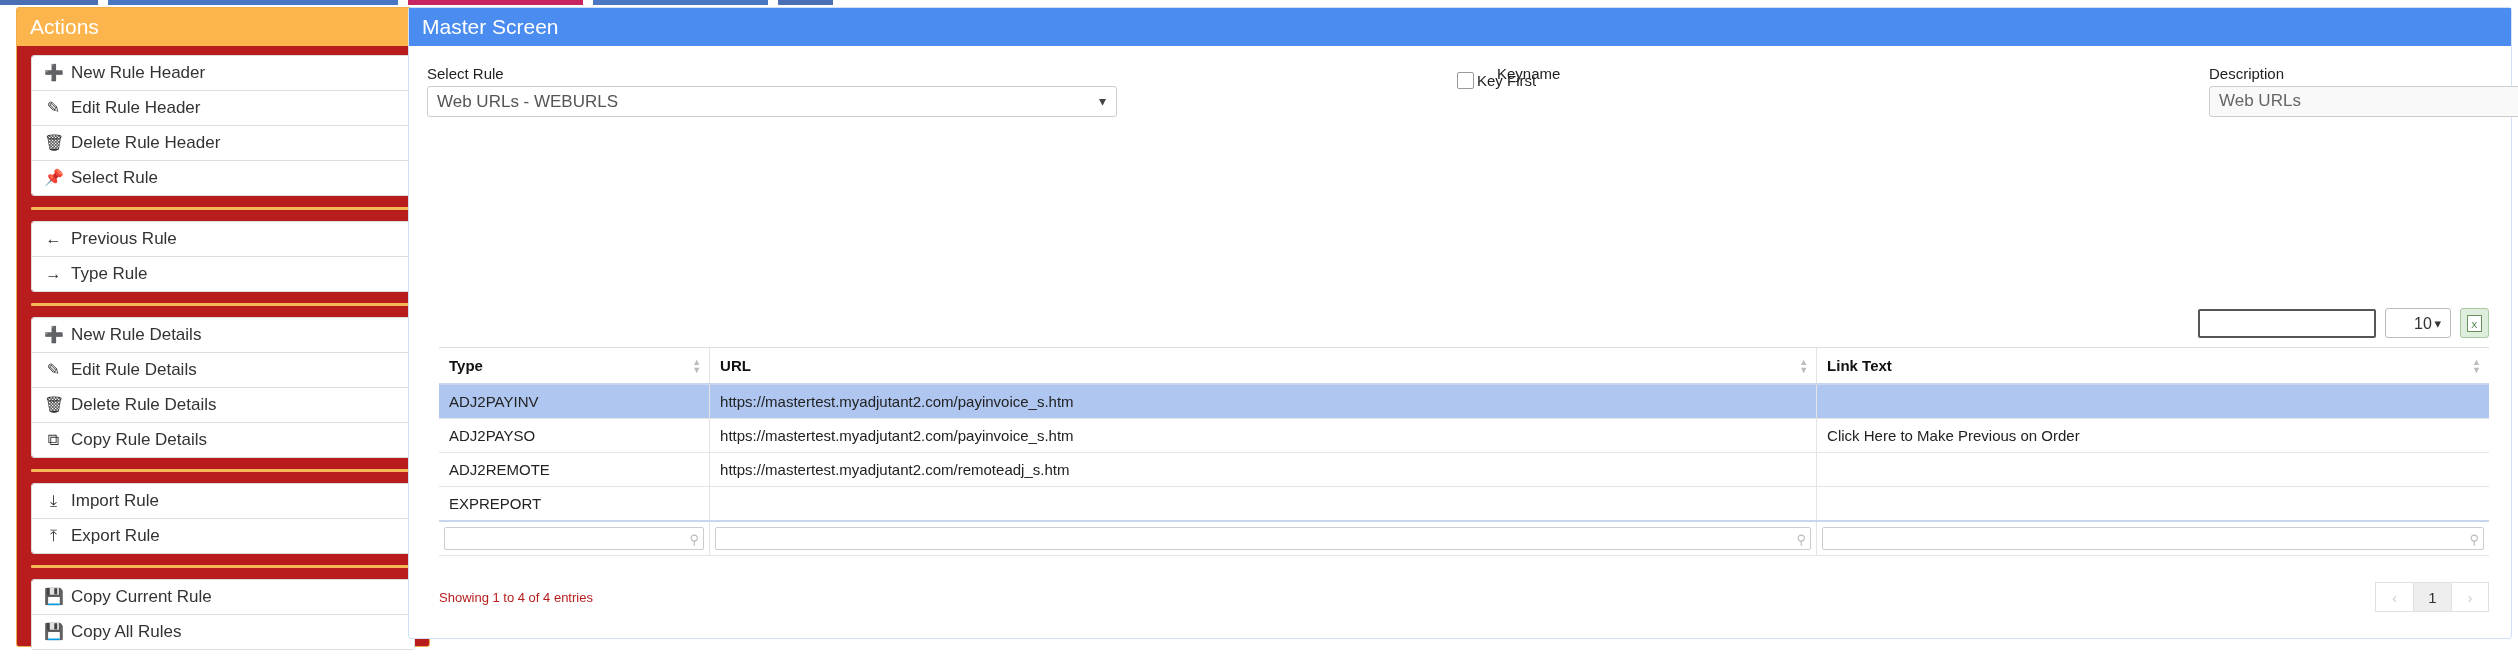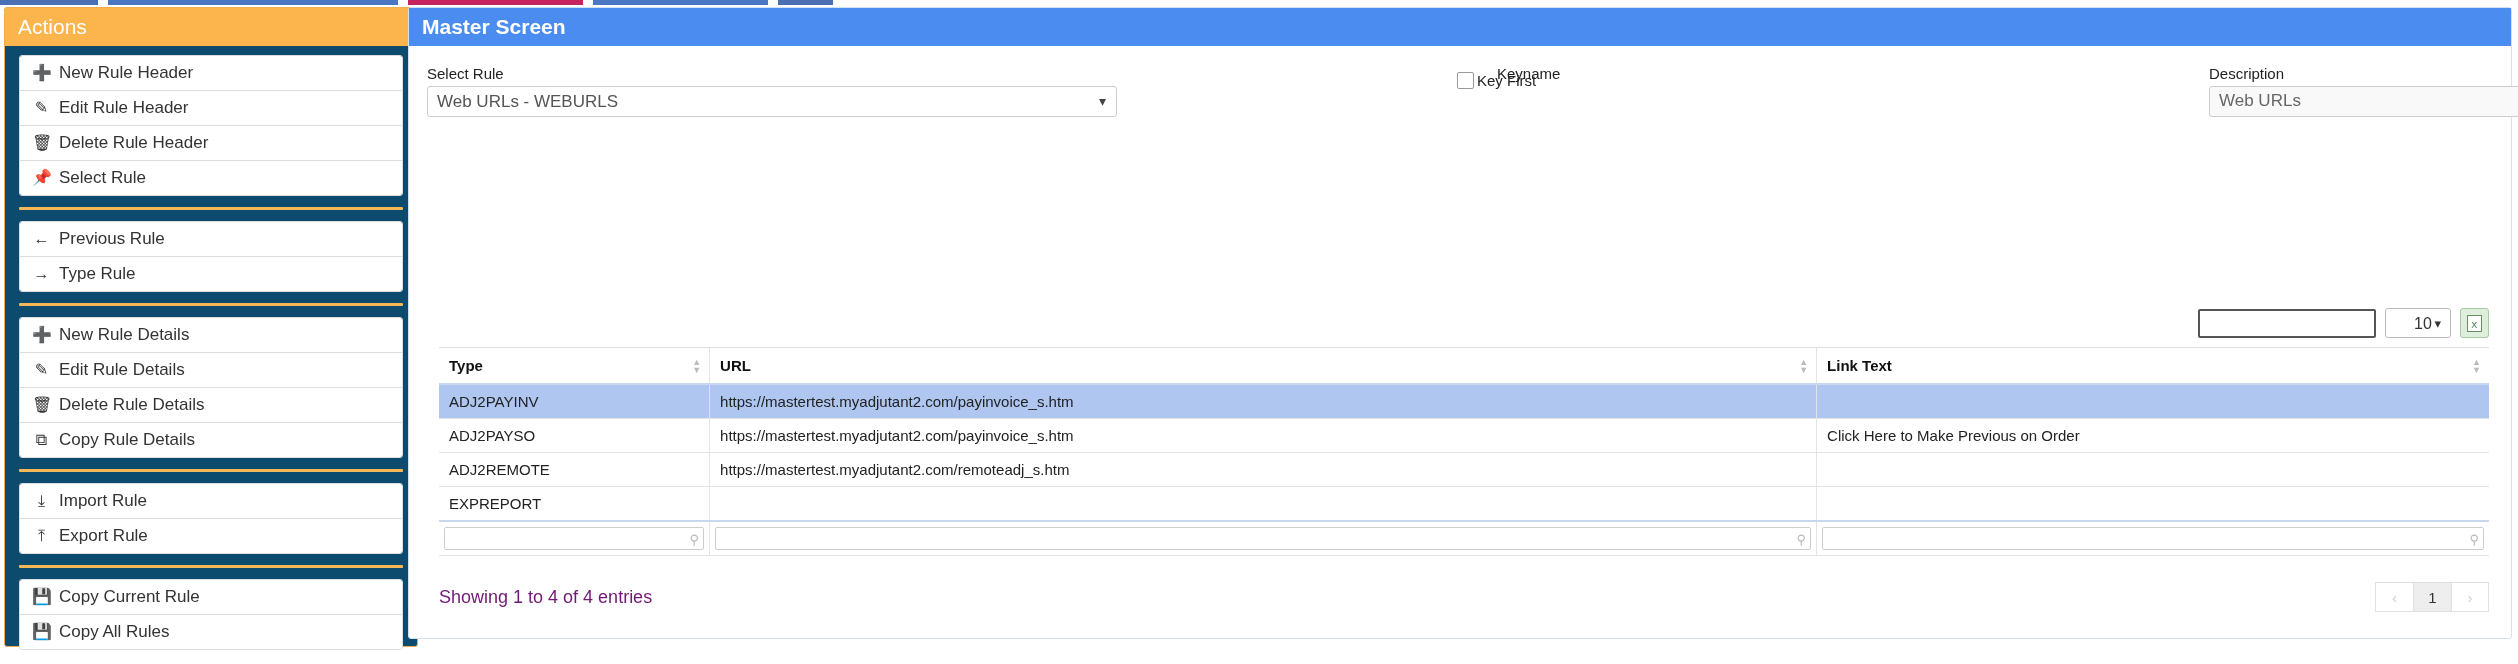--- a/index.html
+++ b/index.html
@@ -24,26 +24,26 @@
     height: 5px;
     display: flex;
     gap: 0;
   }
   .tab-stub { height: 5px; }
 
   
   #actions-panel {
     position: absolute;
     top: 7px;
-    left: 4px;
+    left: 16px;
     width: 414px;
     height: 640px;
     border: 1px solid #f0ad4e;
     border-radius: 3px;
-    background: #0c4a6e;
+    background: #b91c1c;
     box-sizing: border-box;
   }
   #actions-header {
     background: #fcb44d;
     color: #ffffff;
     font-size: 21px;
     padding: 7px 0 8px 13px;
     line-height: 1.1;
   }
   .action-body {
@@ -95,21 +95,20 @@
     border-radius: 3px;
     background: #ffffff;
     box-sizing: border-box;
   }
   #master-header {
     background: #4a8cf0;
     color: #ffffff;
     font-size: 21px;
     padding: 7px 0 8px 13px;
     line-height: 1.1;
-    font-weight: bold;
   }
 
   .form-zone {
     position: relative;
     height: 110px;
   }
   .field-label {
     font-size: 15px;
     color: #222222;
     margin-bottom: 3px;
@@ -312,22 +311,22 @@
     pointer-events: none;
   }
 
   #table-footer {
     display: flex;
     justify-content: space-between;
     align-items: center;
     margin-top: 26px;
   }
   #dt-info {
-    font-size: 18px;
-    color: #701a75;
+    font-size: 13px;
+    color: #b91c1c;
   }
   #dt-paginate {
     display: flex;
   }
   .pg-btn {
     min-width: 38px;
     height: 30px;
     box-sizing: border-box;
     border: 1px solid #e0e0e0;
     border-right: none;

